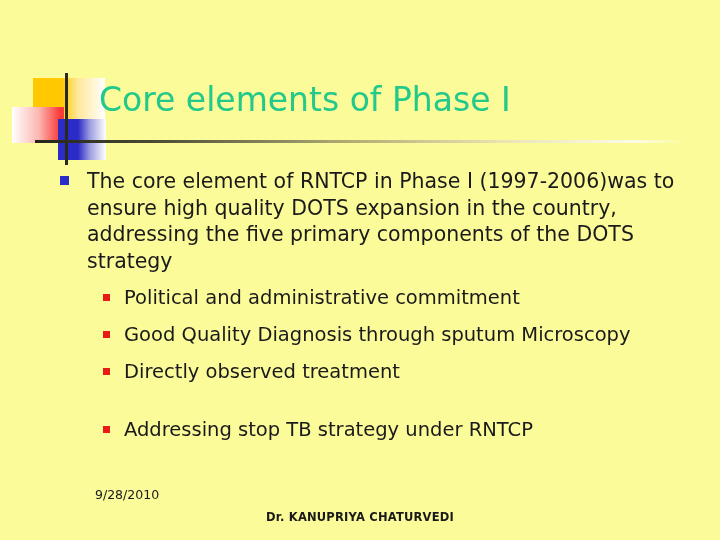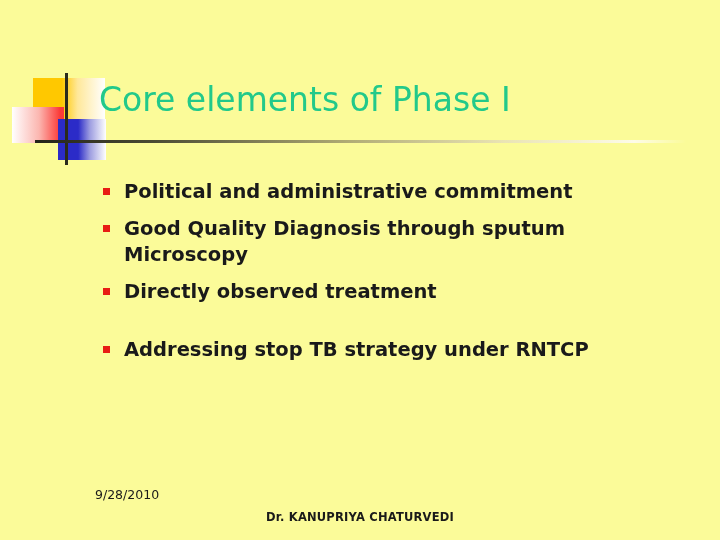--- a/index.html
+++ b/index.html
@@ -114,21 +114,20 @@
     margin-top: 11px;
     padding-left: 47px;
   }
   .lvl2 {
     position: relative;
     padding-left: 21px;
     font-size: 19.5px;
     line-height: 26px;
     color: #1a1a1a;
     margin-bottom: 11px;
-    font-weight: bold;
   }
   .lvl2:last-child {
     margin-bottom: 0;
     margin-top: 32px;
   }
   .lvl2 .bullet-sq {
     position: absolute;
     left: 0px;
     top: 9px;
     width: 7px;
@@ -168,20 +167,24 @@
     <div class="line-vert"></div>
     <div class="line-horz"></div>
   </div>
 
   <div id="title">Core elements of Phase I</div>
 
   <div id="title-rule"></div>
 
   <div id="body-block">
 
+    <div class="lvl1">
+      <span class="bullet-sq"></span>
+      <span>The core element of RNTCP in Phase I (1997-2006)was to ensure high quality DOTS expansion in the country, addressing the five primary components of the DOTS strategy</span>
+    </div>
 
     <div class="sublist">
 
       <div class="lvl2">
         <span class="bullet-sq"></span>
         <span>Political and administrative commitment</span>
       </div>
 
       <div class="lvl2">
         <span class="bullet-sq"></span>

